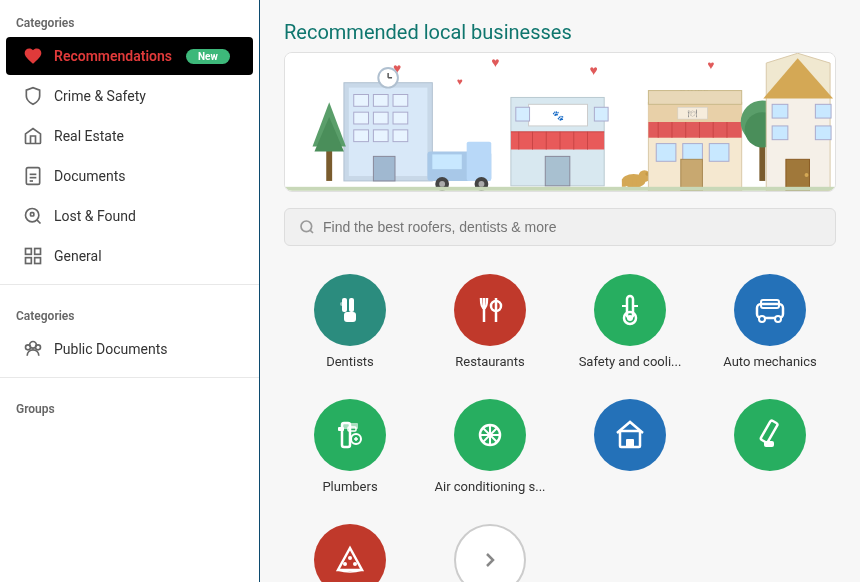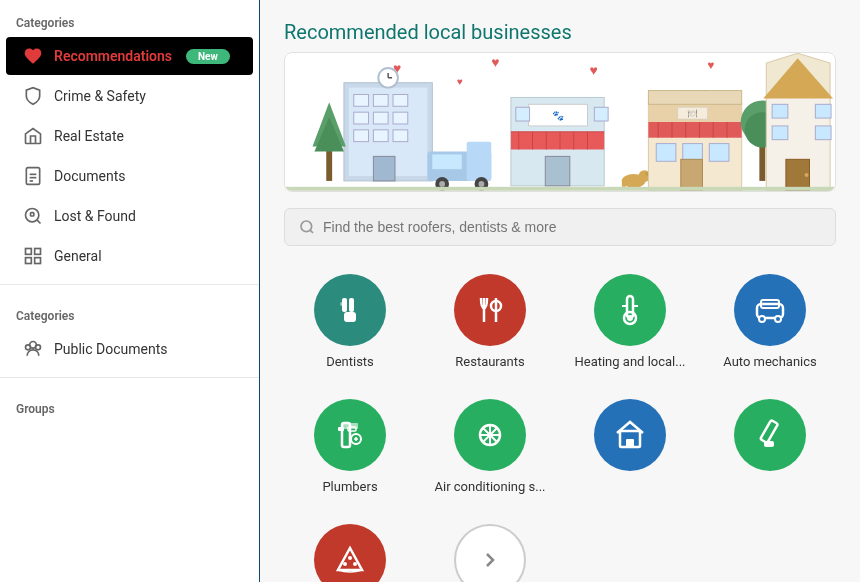--- a/index.html
+++ b/index.html
@@ -410,21 +410,21 @@
     <div class="category-item">
       <div class="category-circle" style="background:#27ae60">
         <svg width="36" height="36" viewBox="0 0 36 36" fill="white">
             <rect x="15" y="4" width="6" height="22" rx="3" fill="none" stroke="white" stroke-width="2.5"></rect>
             <circle cx="18" cy="26" r="6" fill="none" stroke="white" stroke-width="2.5"></circle>
             <circle cx="18" cy="26" r="3" fill="white"></circle>
             <line x1="10" y1="14" x2="15" y2="14" stroke="white" stroke-width="2"></line>
             <line x1="21" y1="14" x2="26" y2="14" stroke="white" stroke-width="2"></line>
           </svg>
       </div>
-      <span class="category-label">Heating and local...</span>
+      <span class="category-label">Safety and cooli...</span>
     </div>
 
     <div class="category-item">
       <div class="category-circle" style="background:#2471b8">
         <svg width="36" height="36" viewBox="0 0 36 36" fill="white">
             <rect x="5" y="12" width="26" height="14" rx="4" fill="none" stroke="white" stroke-width="2.5"></rect>
             <rect x="9" y="8" width="18" height="8" rx="2" fill="none" stroke="white" stroke-width="2"></rect>
             <circle cx="10" cy="27" r="4" fill="white"></circle>
             <circle cx="10" cy="27" r="2" fill="#2471b8"></circle>
             <circle cx="26" cy="27" r="4" fill="white"></circle>

